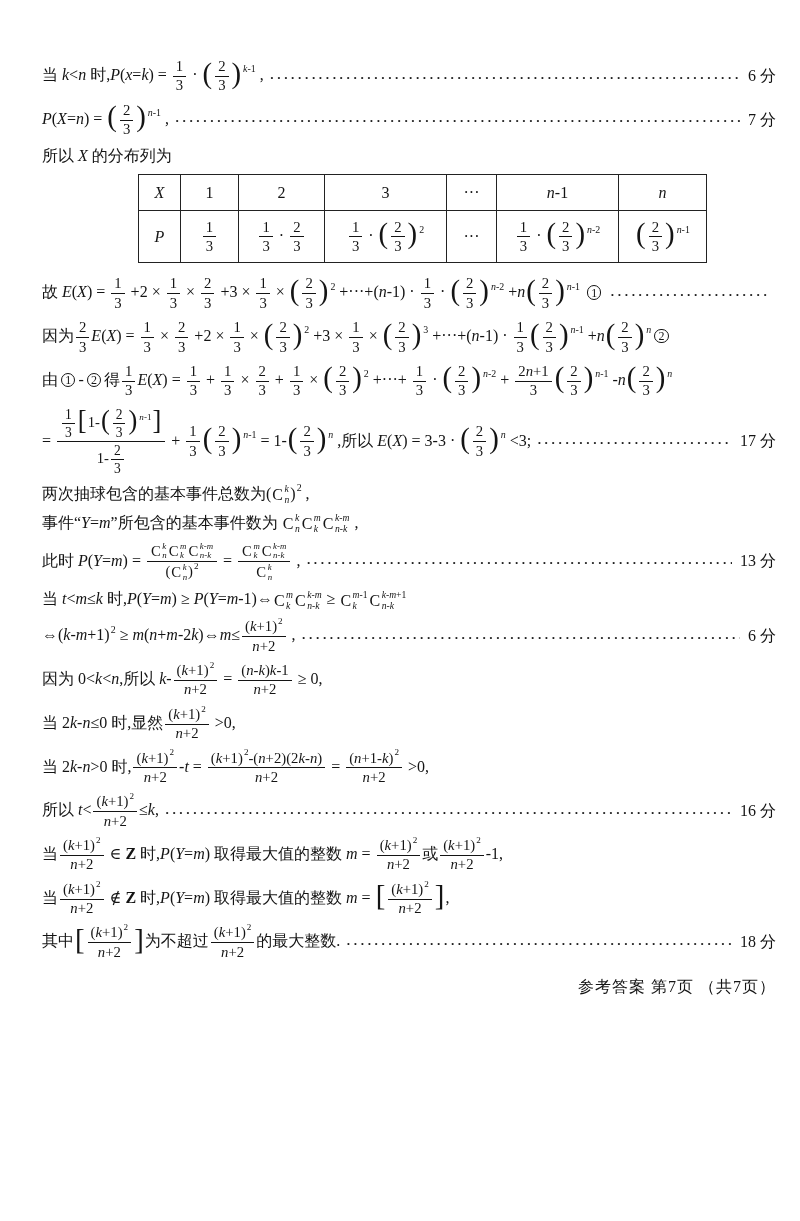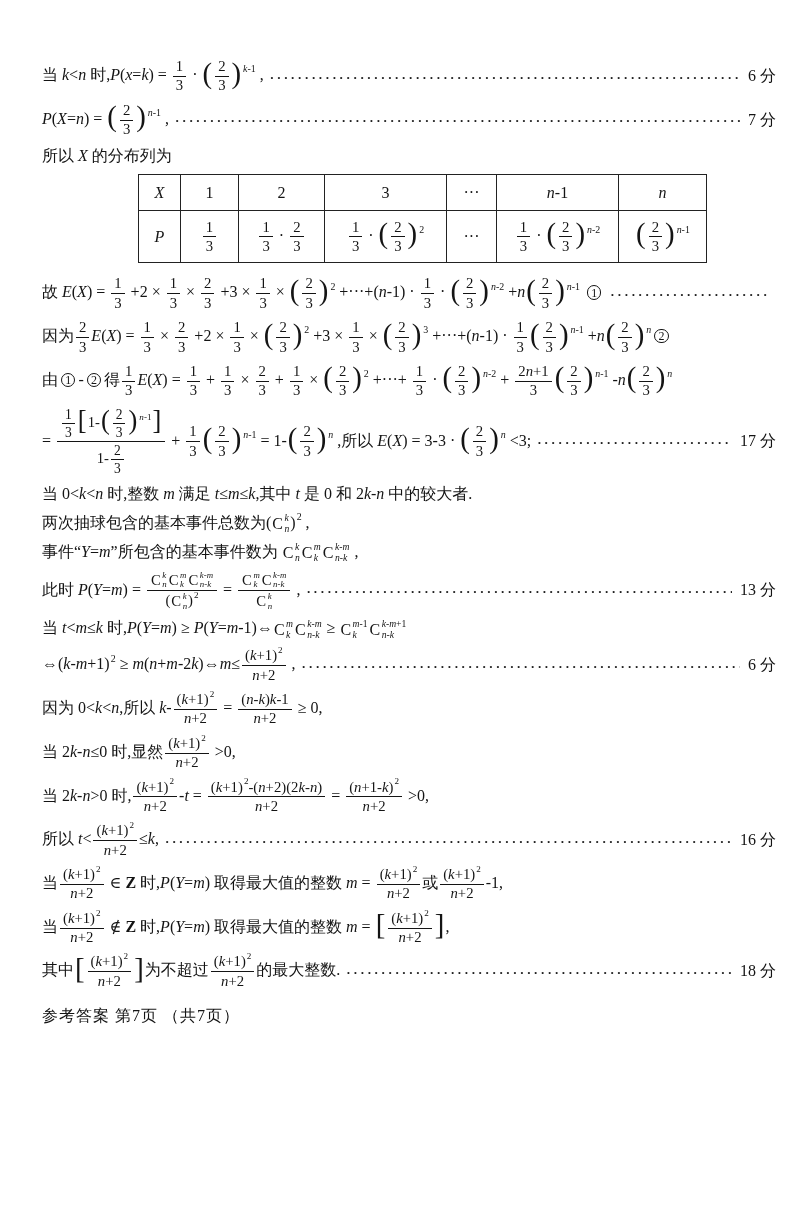--- a/index.html
+++ b/index.html
@@ -54,21 +54,21 @@
   .dist tr:first-child td { height:36px; }
   .dist tr:last-child td { height:52px; }
   .dist td:nth-child(1){ min-width:42px; }
   .dist td:nth-child(2){ min-width:58px; }
   .dist td:nth-child(3){ min-width:86px; }
   .dist td:nth-child(4){ min-width:122px; }
   .dist td:nth-child(5){ min-width:50px; }
   .dist td:nth-child(6){ min-width:122px; }
   .dist td:nth-child(7){ min-width:88px; }
 
-  .footer { text-align:left; margin-top:16px; letter-spacing:1px; }
+  .footer { text-align:right; margin-top:16px; letter-spacing:1px; }
 </style>
 </head>
 <body>
 
 <main>
 
   <div class="line">
     <span class="math">当 <i>k</i>&lt;<i>n</i> 时,<i>P</i>(<i>x</i>=<i>k</i>) = <span class="frac">
           <span class="num">1</span>
           <span class="den">3</span>
@@ -265,23 +265,20 @@
           <span class="den">3</span>
         </span><span class="fence">)</span><span class="sp"><i>n</i></span> ,所以 <i>E</i>(<i>X</i>) = 3-3 · <span class="fence">(</span><span class="frac">
           <span class="num">2</span>
           <span class="den">3</span>
         </span><span class="fence">)</span><span class="sp"><i>n</i></span> &lt;3;</span>
     <span class="leader"></span>
     <span class="score">17 分</span>
   </div>
 
 
-  <div class="line">
-    <span class="math">当 0&lt;<i>k</i>&lt;<i>n</i> 时,整数 <i>m</i> 满足 <i>t</i>≤<i>m</i>≤<i>k</i>,其中 <i>t</i> 是 0 和 2<i>k</i>-<i>n</i> 中的较大者.</span>
-  </div>
 
   <div class="line">
     <span class="math">两次抽球包含的基本事件总数为(<span class="comb">
           <span class="cletter">C</span>
           <span class="scripts">
             <span class="ssup"><i>k</i></span>
             <span class="ssub"><i>n</i></span>
           </span>
         </span>)<span class="sp">2</span> ,</span>
   </div>

